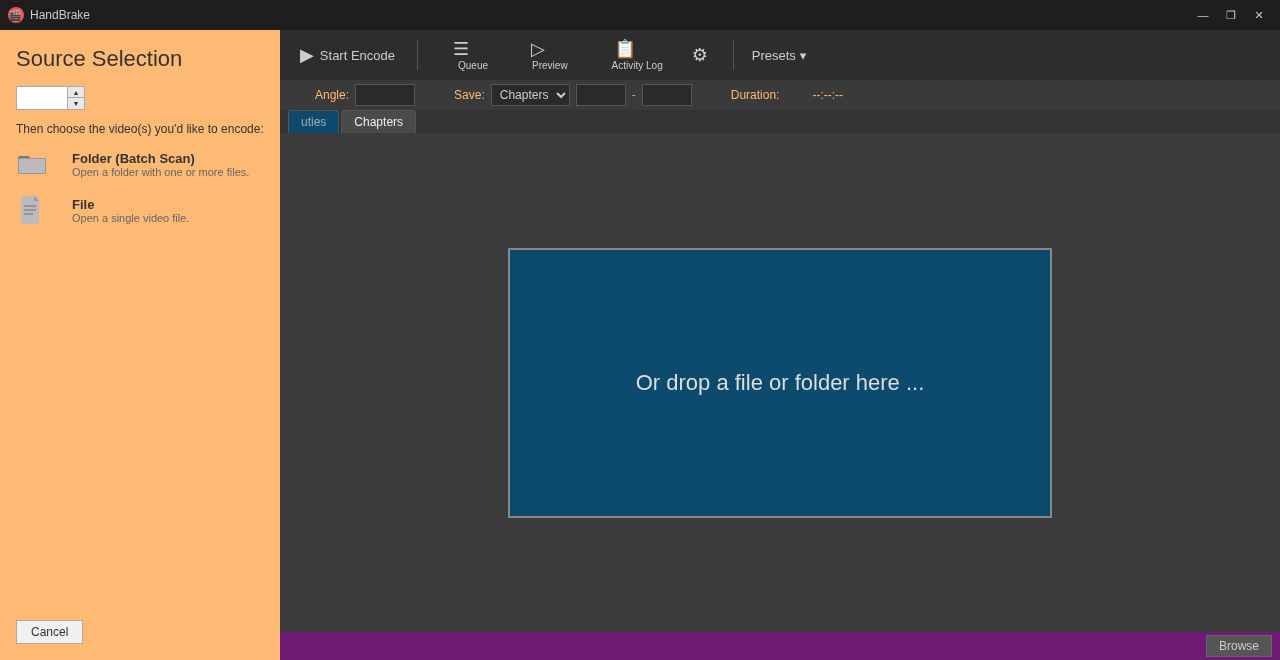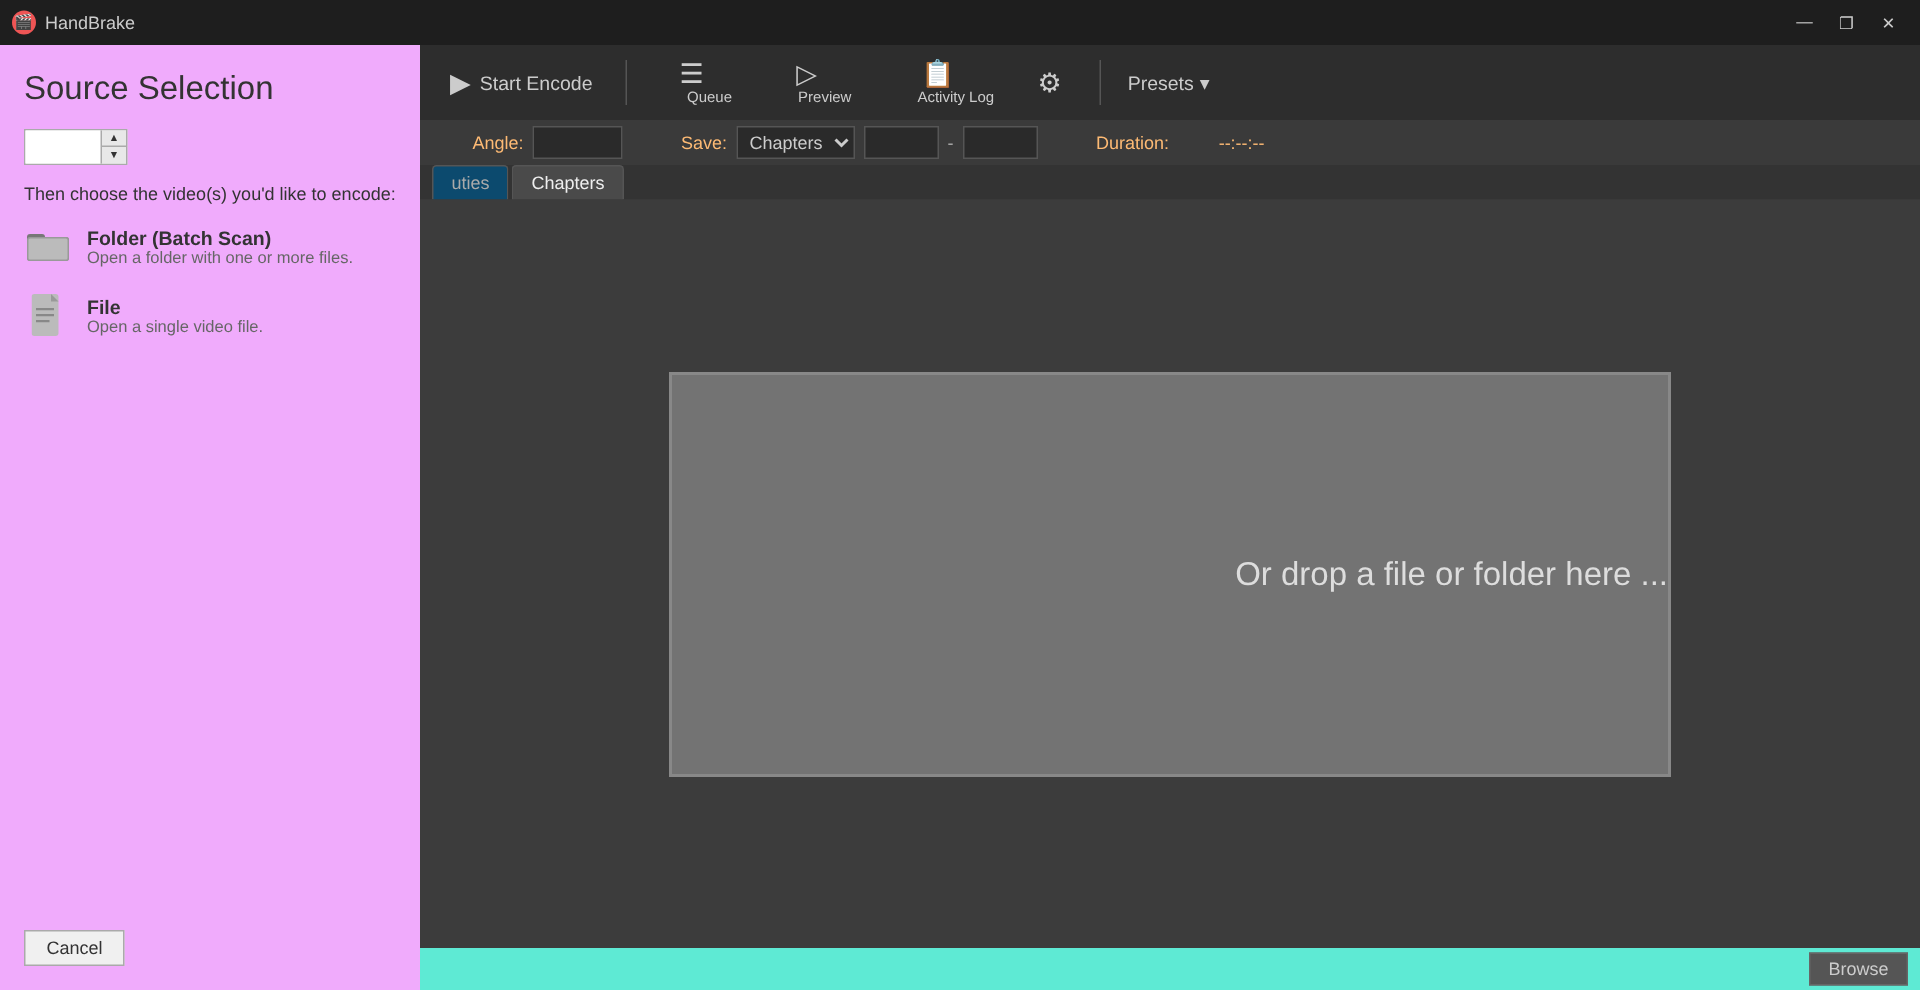--- a/index.html
+++ b/index.html
@@ -62,21 +62,21 @@
     
     .main-content {
       display: flex;
       flex: 1;
       overflow: hidden;
     }
 
     
     .source-panel {
       width: 280px;
-      background: #f0abfc;
+      background: #fdba74;
       padding: 16px;
       display: flex;
       flex-direction: column;
       flex-shrink: 0;
       position: relative;
       z-index: 10;
     }
 
     .source-title {
       font-size: 22px;
@@ -132,21 +132,21 @@
 
     .choose-label {
       font-size: 12px;
       color: #333;
       margin-bottom: 12px;
     }
 
     .source-option {
       display: flex;
       align-items: center;
-      gap: 10px;
+      gap: 24px;
       margin-bottom: 14px;
       cursor: pointer;
     }
 
     .option-icon {
       width: 32px;
       height: 32px;
       flex-shrink: 0;
       display: flex;
       align-items: center;
@@ -364,38 +364,38 @@
     .drop-area-container {
       flex: 1;
       display: flex;
       align-items: center;
       justify-content: center;
       padding: 20px;
       background: #3c3c3c;
     }
 
     .drop-area {
-      width: 668px;
+      width: 544px;
       height: 270px;
       border: 2px solid #888;
       display: flex;
       align-items: center;
-      justify-content: flex-end;
-      background: #737373;
+      justify-content: center;
+      background: #0c4a6e;
     }
 
     .drop-text {
       color: #ddd;
       font-size: 22px;
       font-weight: 300;
     }
 
     
     .bottom-bar {
-      background: #5eead4;
+      background: #701a75;
       height: 28px;
       display: flex;
       align-items: center;
       justify-content: flex-end;
       padding: 0 8px;
       flex-shrink: 0;
     }
 
     .browse-btn {
       padding: 3px 12px;

